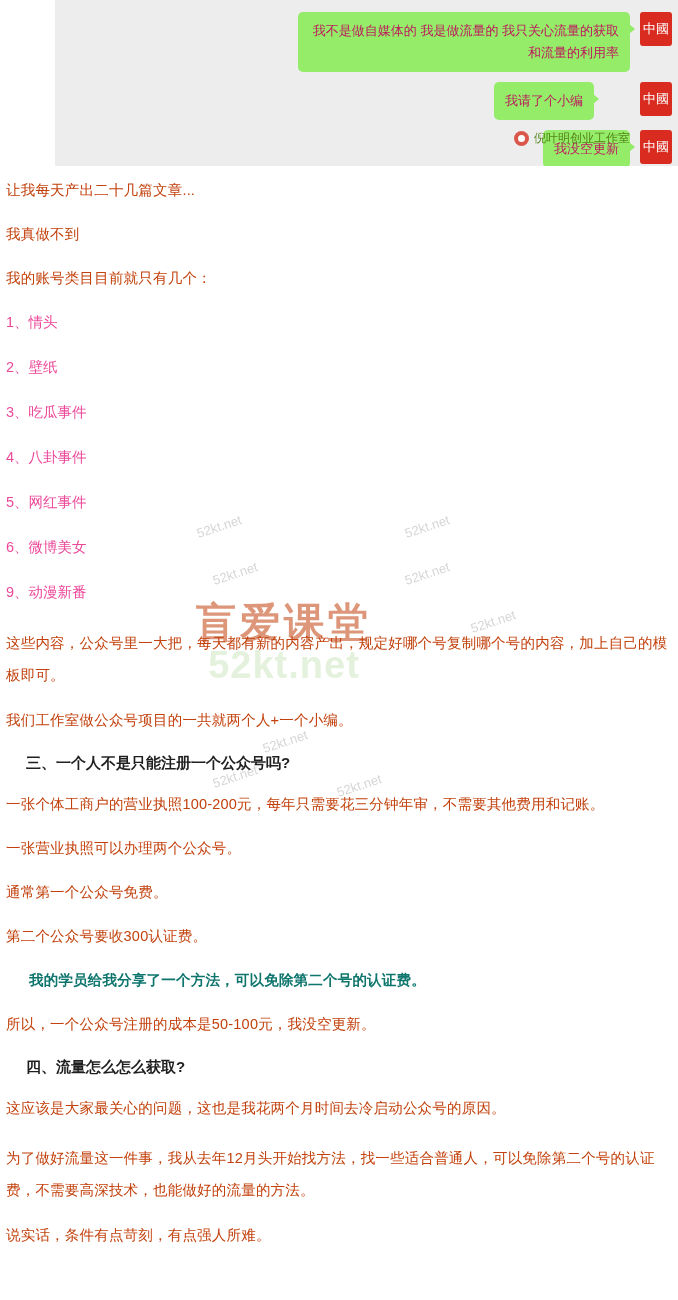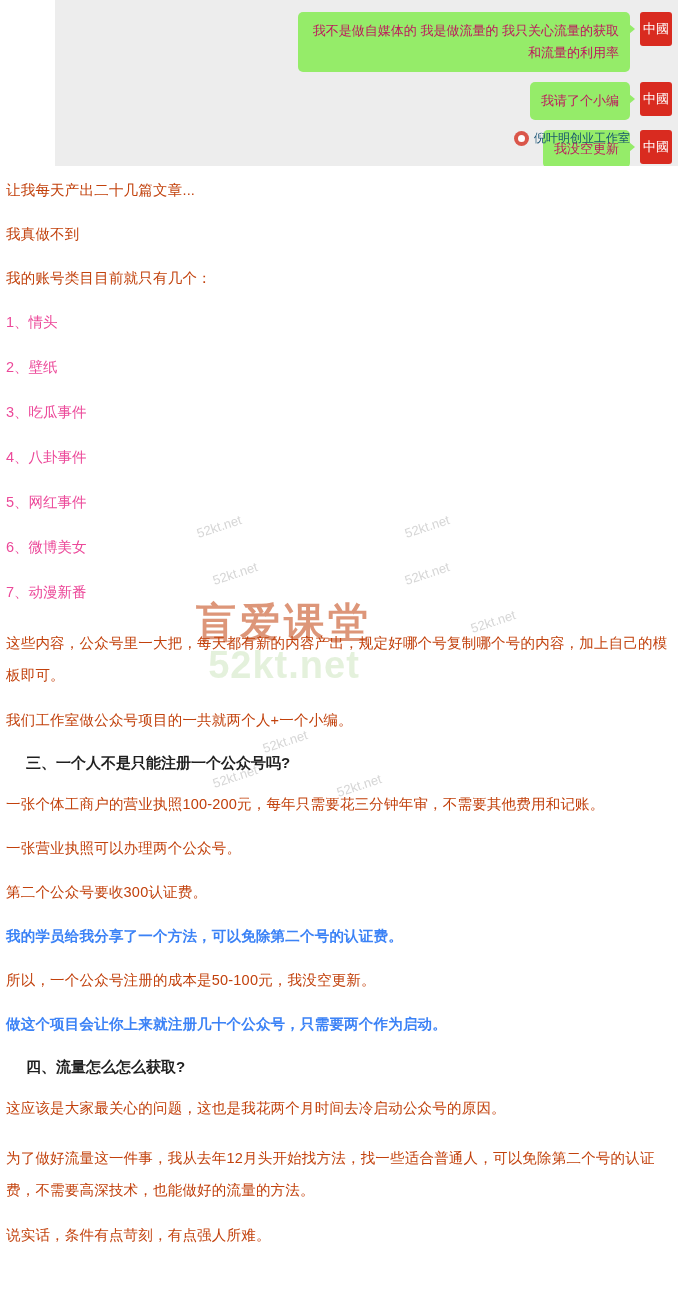--- a/index.html
+++ b/index.html
@@ -67,32 +67,32 @@
     background: #d92b20;
     color: #fff;
     font-size: 13px;
     line-height: 34px;
     text-align: center;
     border-radius: 3px;
     letter-spacing: 0px;
     flex: 0 0 auto;
   }
   .row-1 { top: 12px; }
-  .row-2 { top: 82px; }
+  .row-2 { top: 82px; gap: 36px; }
   .row-3 { top: 130px; }
 
   
   .wm-chat {
     position: absolute;
     right: 48px;
     top: 130px;
     display: flex;
     align-items: center;
     font-size: 12px;
-    color: #0c4a6e;
+    color: #4d7c0f;
     opacity: .92;
     pointer-events: none;
   }
   .wm-chat .dot {
     width: 15px; height: 15px;
     border-radius: 50%;
     background: #d94a3d;
     margin-right: 5px;
     position: relative;
   }
@@ -113,21 +113,22 @@
   }
   .p {
     font-size: 14.5px;
     line-height: 21px;
     color: #c2410c;
     margin: 0 0 23px 0;
     letter-spacing: .2px;
   }
   .p.bold {
     font-weight: bold;
-    color: #3b82f6;
+    color: #0f766e;
+    margin-left: 23px;
   }
   .h {
     font-size: 15px;
     font-weight: bold;
     color: #1f1f1f;
     margin: 0 0 21px 0;
     text-indent: 20px;
   }
   .list-item {
     font-size: 14.5px;
@@ -226,33 +227,33 @@
   <p class="p">让我每天产出二十几篇文章...</p>
   <p class="p">我真做不到</p>
   <p class="p">我的账号类目目前就只有几个：</p>
 
   <p class="list-item">1、情头</p>
   <p class="list-item">2、壁纸</p>
   <p class="list-item">3、吃瓜事件</p>
   <p class="list-item">4、八卦事件</p>
   <p class="list-item">5、网红事件</p>
   <p class="list-item">6、微博美女</p>
-  <p class="list-item">7、动漫新番</p>
+  <p class="list-item">9、动漫新番</p>
 
   <p class="p two-line">这些内容，公众号里一大把，每天都有新的内容产出，规定好哪个号复制哪个号的内容，加上自己的模板即可。</p>
   <p class="p">我们工作室做公众号项目的一共就两个人+一个小编。</p>
 
   <h3 class="h">三、一个人不是只能注册一个公众号吗?</h3>
 
   <p class="p">一张个体工商户的营业执照100-200元，每年只需要花三分钟年审，不需要其他费用和记账。</p>
   <p class="p">一张营业执照可以办理两个公众号。</p>
+  <p class="p">通常第一个公众号免费。</p>
   <p class="p">第二个公众号要收300认证费。</p>
   <p class="p bold">我的学员给我分享了一个方法，可以免除第二个号的认证费。</p>
   <p class="p">所以，一个公众号注册的成本是50-100元，我没空更新。</p>
-  <p class="p bold">做这个项目会让你上来就注册几十个公众号，只需要两个作为启动。</p>
 
   <h3 class="h">四、流量怎么怎么获取?</h3>
 
   <p class="p">这应该是大家最关心的问题，这也是我花两个月时间去冷启动公众号的原因。</p>
   <p class="p two-line">为了做好流量这一件事，我从去年12月头开始找方法，找一些适合普通人，可以免除第二个号的认证费，不需要高深技术，也能做好的流量的方法。</p>
   <p class="p">说实话，条件有点苛刻，有点强人所难。</p>
 
 </div>
 
 </body></html>

